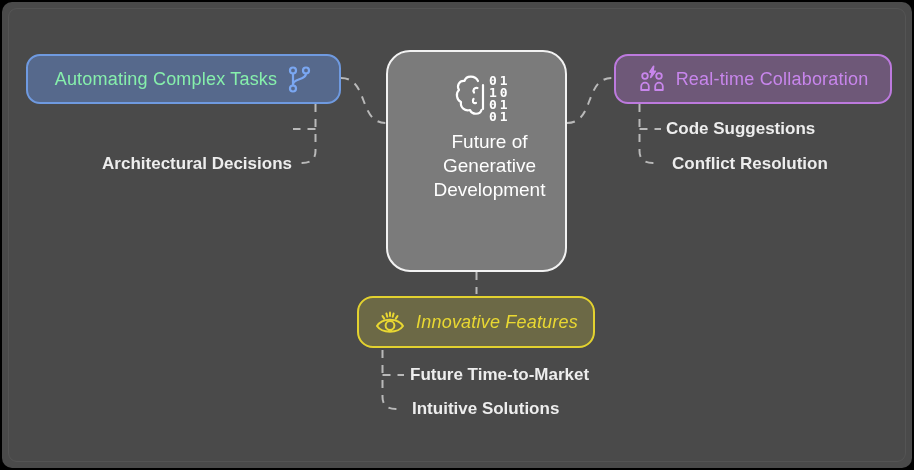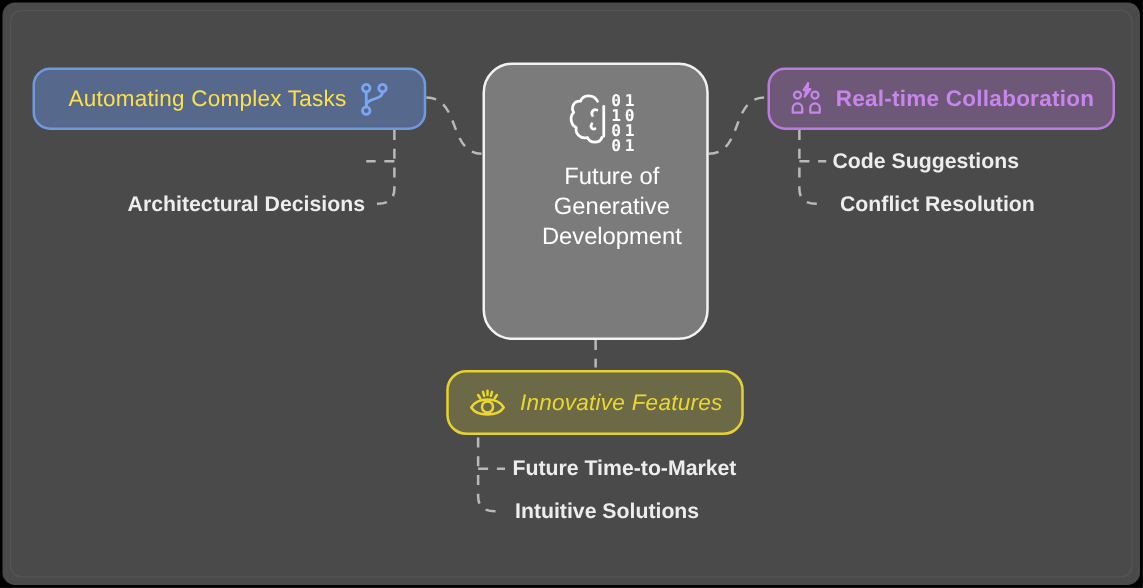--- a/index.html
+++ b/index.html
@@ -42,23 +42,23 @@
     align-items: center;
     justify-content: center;
     gap: 10px;
     border-radius: 14px;
     border: 2px solid;
     white-space: nowrap;
     cursor: pointer;
   }
   .branch-label { font-size: 18px; font-weight: 500; letter-spacing: 0.2px; }
   .box-left   { left: 24px;  top: 52px;  width: 315px; height: 50px; background: #56698c; border-color: #6f9ae0; }
-  .box-left   .branch-label { color: #fde047; }
+  .box-left   .branch-label { color: #86efac; }
   .box-right  { left: 612px; top: 52px;  width: 278px; height: 50px; background: #6e5878; border-color: #bd7ade; }
-  .box-right  .branch-label { color: #c886ec; font-weight: bold; }
+  .box-right  .branch-label { color: #c886ec; }
   .box-bottom { left: 355px; top: 294px; width: 238px; height: 52px; background: #6c6946; border-color: #e3d22f; border-radius: 16px; }
   .box-bottom .branch-label { color: #e9d832; font-style: italic; }
   .center-node {
     position: absolute;
     left: 384px; top: 48px;
     width: 181px; height: 222px;
     box-sizing: border-box;
     background: #7b7b7b;
     border: 2px solid #f2f2f2;
     border-radius: 24px;

